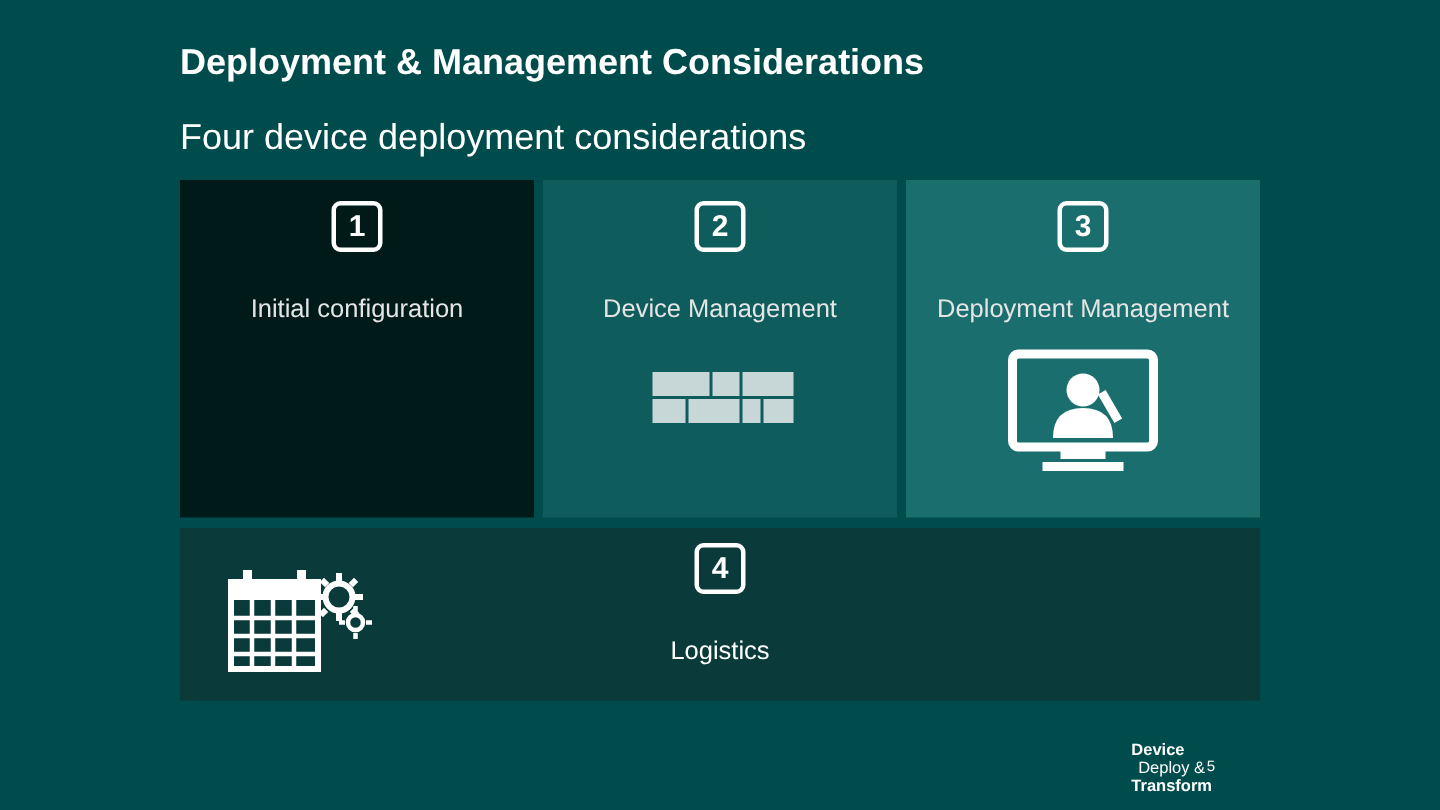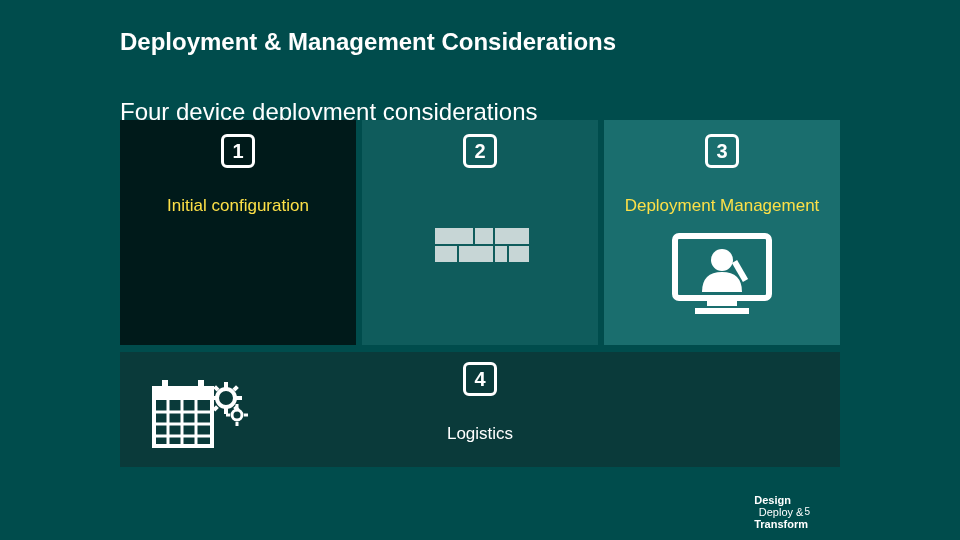--- a/index.html
+++ b/index.html
@@ -23,21 +23,20 @@
     font-weight: 700;
     color: #fff;
   }
   .subtitle {
     position: absolute;
     left: 120px;
     top: 78px;
     font-size: 24px;
     font-weight: 300;
     color: #fff;
-    margin-top: 20px;
   }
   .tiles {
     position: absolute;
     left: 120px;
     top: 120px;
     width: 720px;
     height: 225px;
     display: flex;
     gap: 6px;
   }
@@ -59,21 +58,21 @@
     display: flex;
     align-items: center;
     justify-content: center;
     font-size: 20px;
     font-weight: 700;
     margin-bottom: 28px;
   }
   .tile-label {
     font-size: 17px;
     font-weight: 400;
-    color: #fde047;
+    color: #e5e5e5;
   }
   .tile-icon {
     margin-top: 14px;
   }
   .bottom-bar {
     position: absolute;
     left: 120px;
     top: 352px;
     width: 720px;
     height: 115px;
@@ -154,20 +153,21 @@
       <div class="num-badge">
         <span>1</span>
       </div>
       <div class="tile-label">Initial configuration</div>
     </div>
 
     <div class="tile tile-2">
       <div class="num-badge">
         <span>2</span>
       </div>
+      <div class="tile-label">Device Management</div>
       <div class="tile-icon">
         <div class="tile-grid">
           <div class="lbl"></div>
           <div class="a"></div>
             <div class="b"></div>
             <div class="c"></div>
           <div class="d"></div>
             <div class="e"></div>
             <div class="f"></div>
             <div class="g"></div>
@@ -239,19 +239,19 @@
           <rect x="7.5" y="-2" width="3" height="4"></rect>
           <rect x="7.5" y="16" width="3" height="4"></rect>
           <rect x="-2" y="7.5" width="4" height="3"></rect>
           <rect x="16" y="7.5" width="4" height="3"></rect>
         </g>
       </g>
     </svg>
   </div>
 
   <div class="footer">
-    <div>Design</div>
+    <div>Device</div>
     <div class="line2">Deploy &amp;</div>
     <div>Transform</div>
     <div class="pagenum">5</div>
   </div>
 
 </div>
 
 </body></html>

